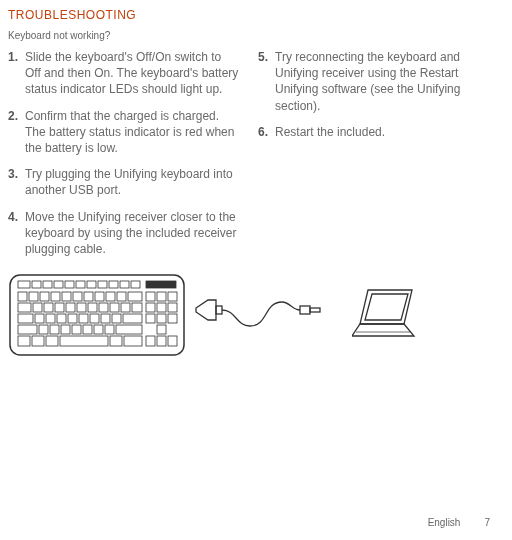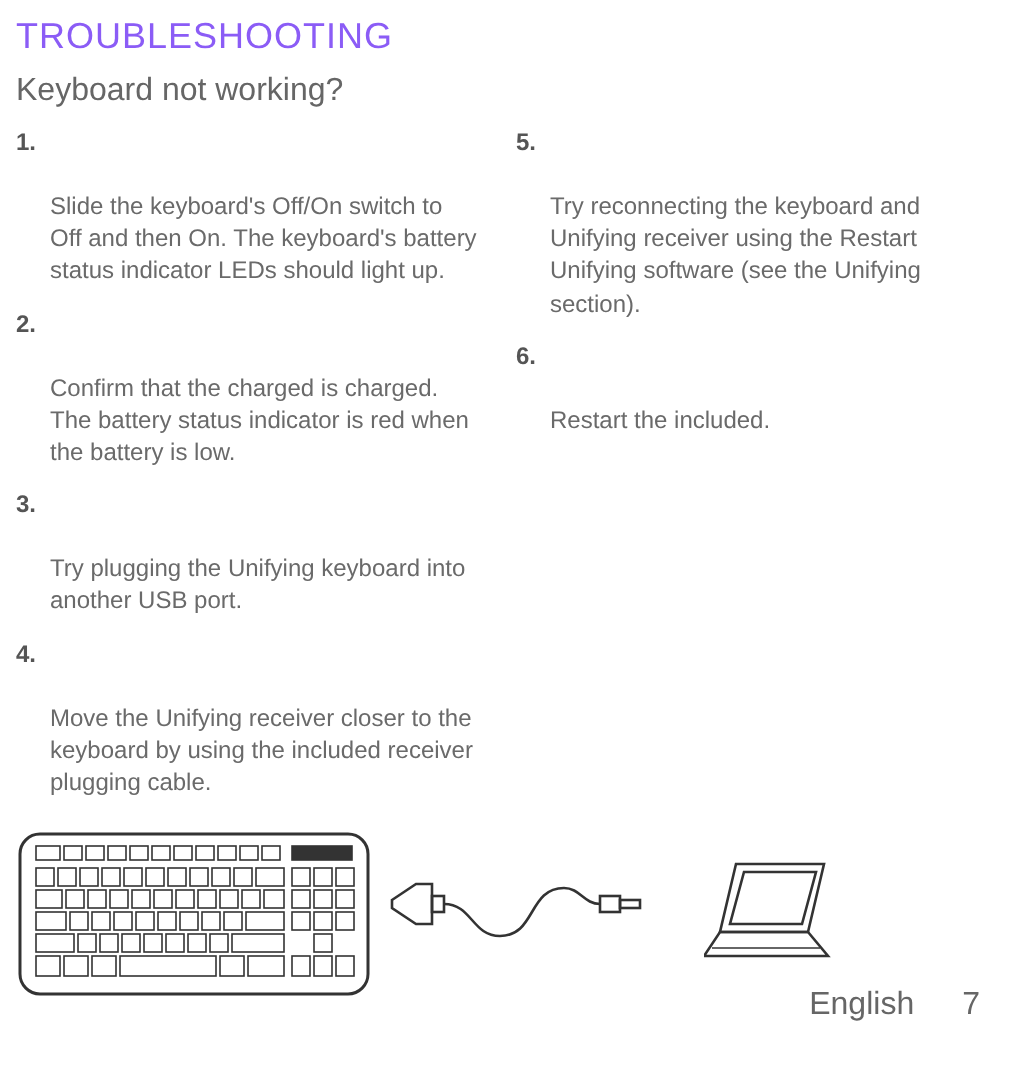--- a/index.html
+++ b/index.html
@@ -7,28 +7,28 @@
     width: 512px;
     height: 540px;
     background: #fff;
     font-family: "Helvetica Neue", Arial, sans-serif;
     color: #555;
     padding: 8px 22px 10px 8px;
     position: relative;
     font-weight: 300;
   }
   .title {
-    font-size: 18px;
+    font-size: 12px;
     letter-spacing: 0.5px;
-    color: #8b5cf6;
+    color: #c2410c;
     margin-bottom: 8px;
     font-weight: 400;
   }
   .subtitle {
-    font-size: 16px;
+    font-size: 10px;
     color: #666;
     margin-bottom: 8px;
   }
   .columns {
     display: flex;
     gap: 18px;
   }
   .col { flex: 1; }
   ol { list-style: none; }
   li {
@@ -37,33 +37,33 @@
     color: #6a6a6a;
     margin-bottom: 10px;
     display: flex;
   }
   li .num {
     font-weight: 700;
     color: #555;
     min-width: 14px;
     margin-right: 3px;
   }
-  li .txt { flex: 1; margin-top: 32px; }
+  li .txt { flex: 1; }
   .illus {
     margin-top: 6px;
     display: flex;
     align-items: center;
     gap: 8px;
   }
   .illus svg { stroke: #333; fill: none; }
   .footer {
     position: absolute;
-    bottom: 28px;
+    bottom: 12px;
     right: 22px;
-    font-size: 16px;
+    font-size: 10px;
     color: #666;
     display: flex;
     gap: 24px;
   }
 </style>
 </head>
 <body>
 
 <div class="title">TROUBLESHOOTING</div>
 <div class="subtitle">Keyboard not working?</div>

